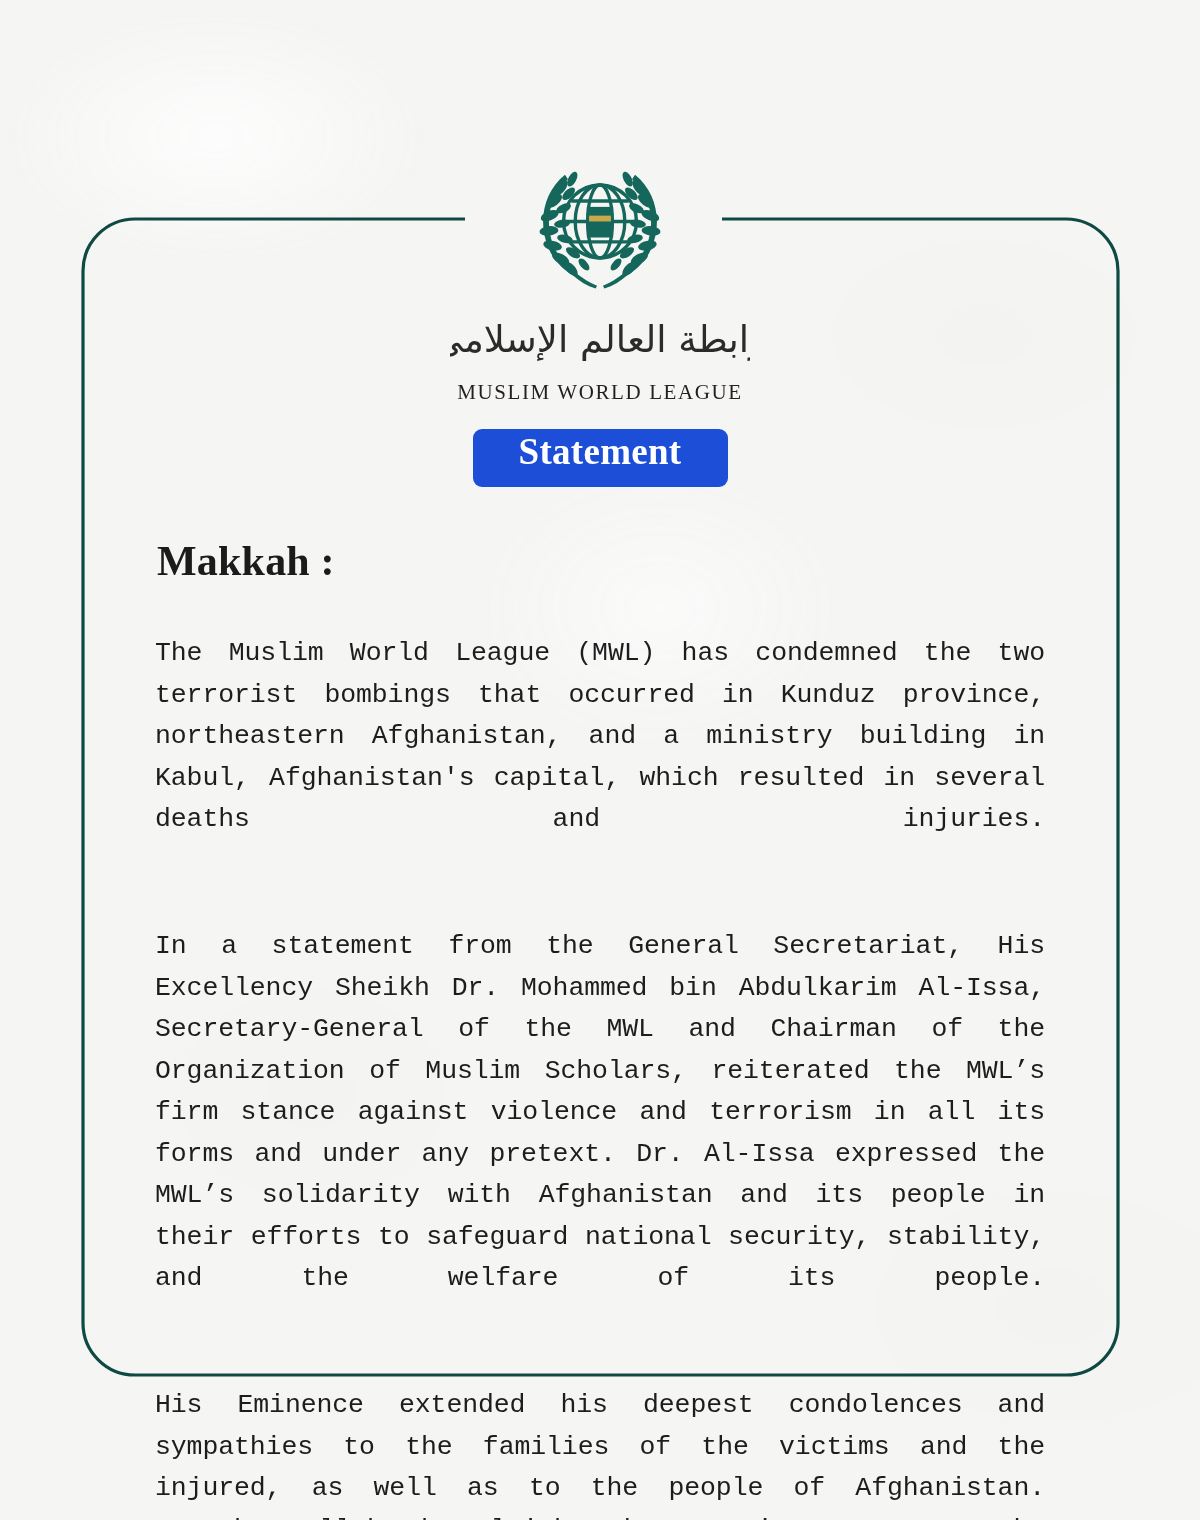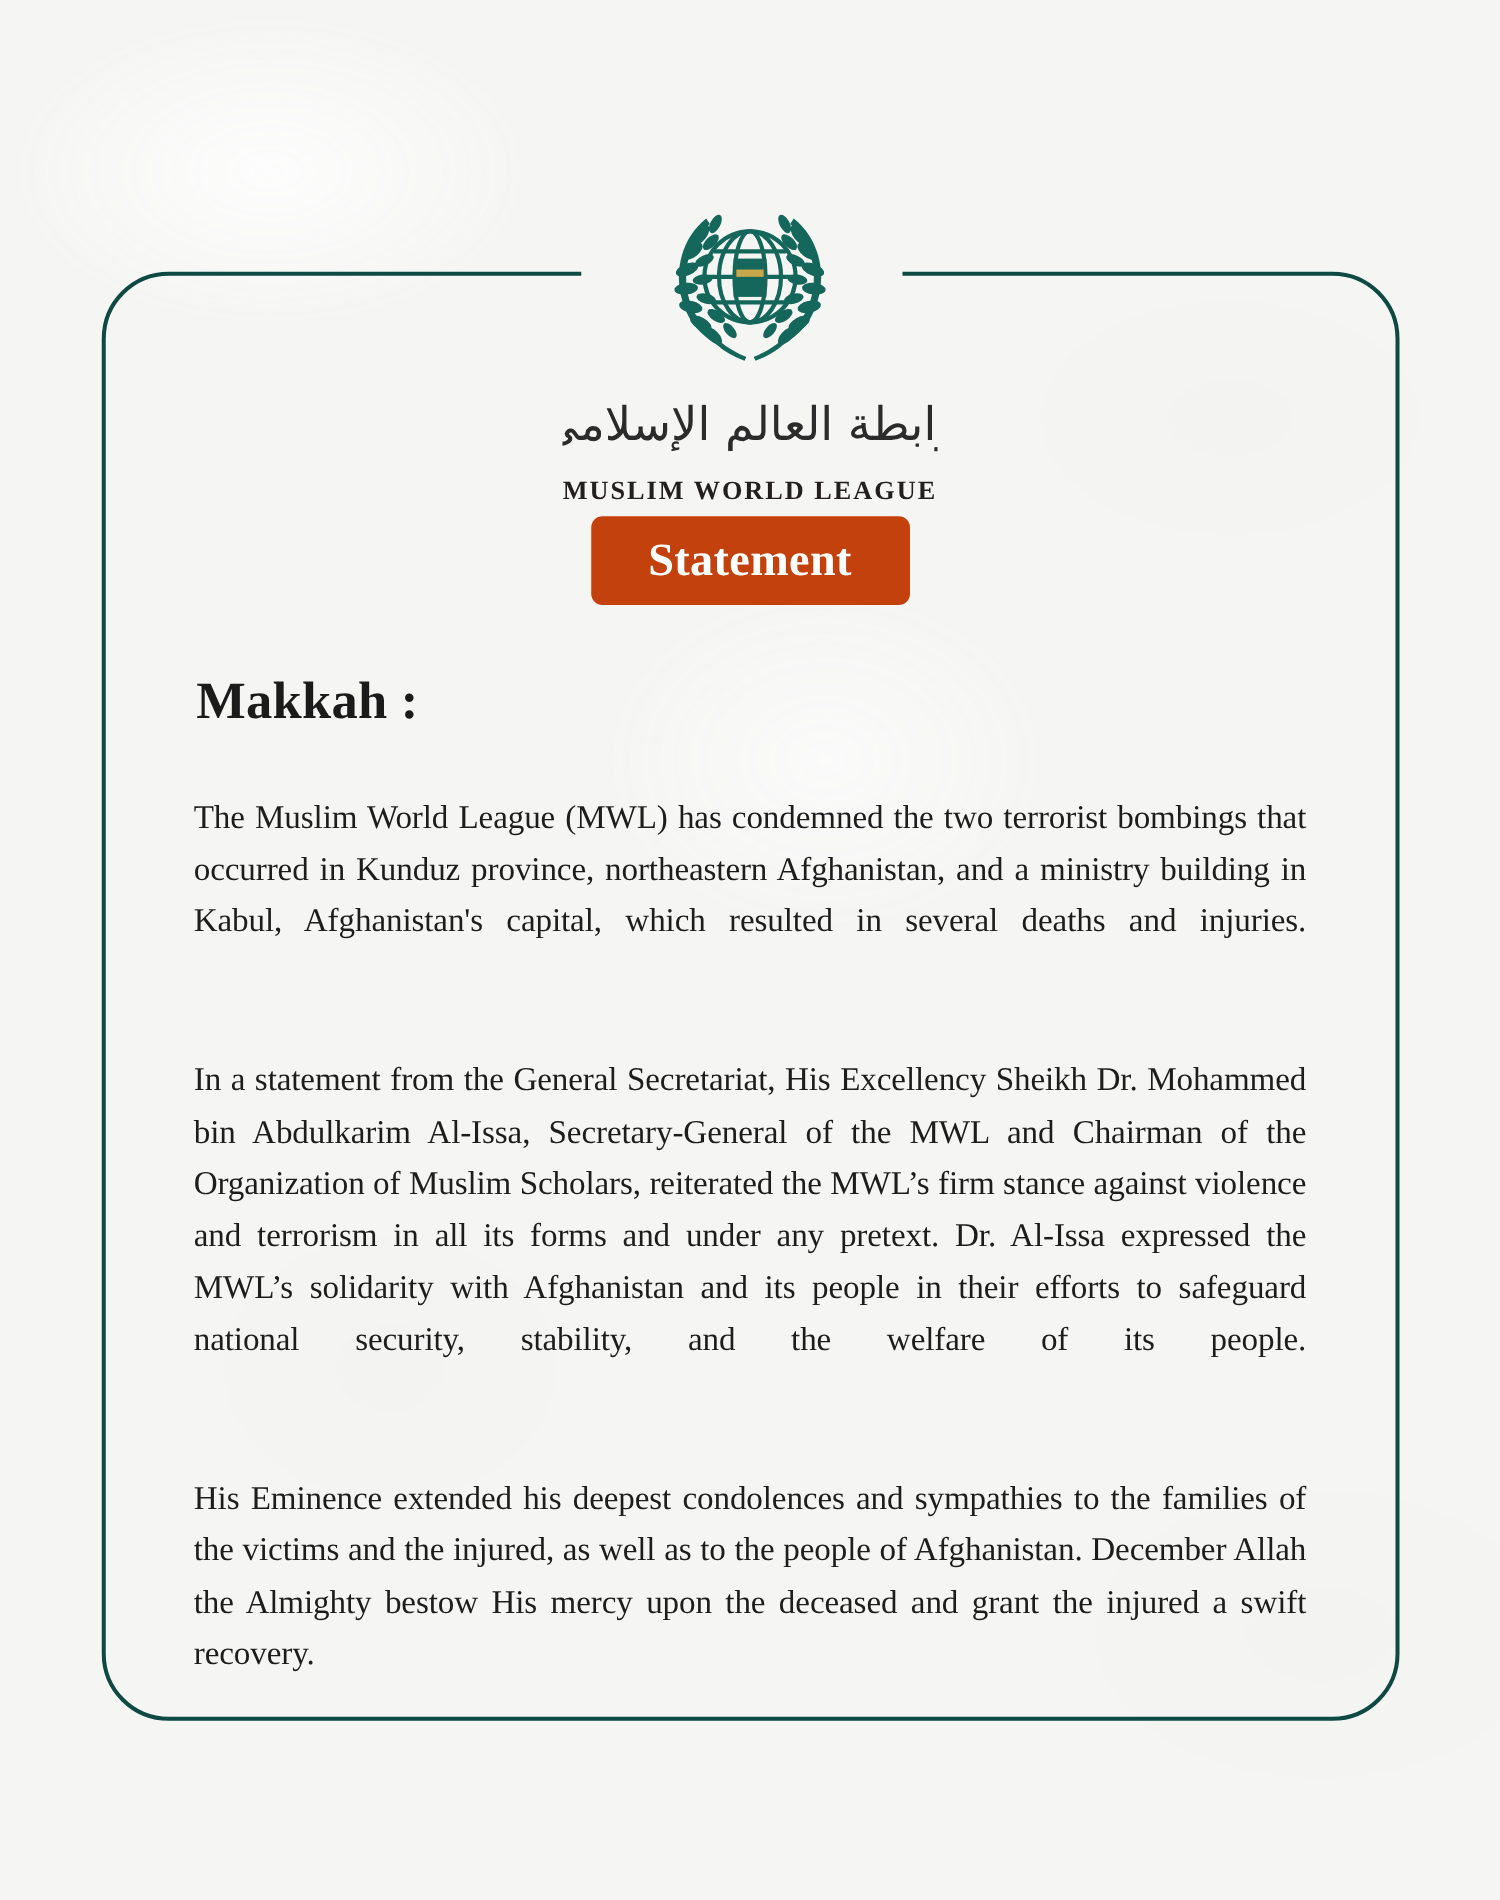--- a/index.html
+++ b/index.html
@@ -57,37 +57,37 @@
   .arabic-wordmark {
     width: 300px;
     height: 74px;
     margin: 10px auto 0;
     display: block;
   }
 
   .org-name {
     margin: 6px auto 0;
     font-family: "Liberation Serif", serif;
-    font-weight: bold;
+    font-weight: normal;
     font-size: 21px;
     letter-spacing: 1.6px;
     color: #231f20;
     text-align: center;
   }
 
   .statement-badge {
     display: inline-block;
-    margin-top: 8px;
-    background: #c2410c;
+    margin-top: 24px;
+    background: #1d4ed8;
     color: #ffffff;
     font-family: "Liberation Serif", serif;
     font-weight: bold;
     font-size: 37px;
     line-height: 1;
-    padding: 17px 46px 17px;
+    padding: 4px 46px 17px;
     border-radius: 9px;
     letter-spacing: .3px;
   }
 
   
   .content {
     position: absolute;
     left: 155px;
     top: 537px;
     width: 890px;
@@ -98,21 +98,21 @@
     font-family: "Liberation Serif", serif;
     font-weight: bold;
     font-size: 42px;
     color: #1b1b1b;
     margin: 0 0 48px 0;
     padding-left: 2px;
     letter-spacing: .2px;
   }
 
   .para {
-    font-family: Liberation Serif, serif;
+    font-family: Liberation Mono, monospace;
     font-size: 26.5px;
     line-height: 41.5px;
     color: #1d1d1d;
     text-align: justify;
     text-justify: inter-word;
     margin: 0 0 44px 0;
     letter-spacing: -.1px;
   }
   .para:last-child { margin-bottom: 0; }
   .para::after {

